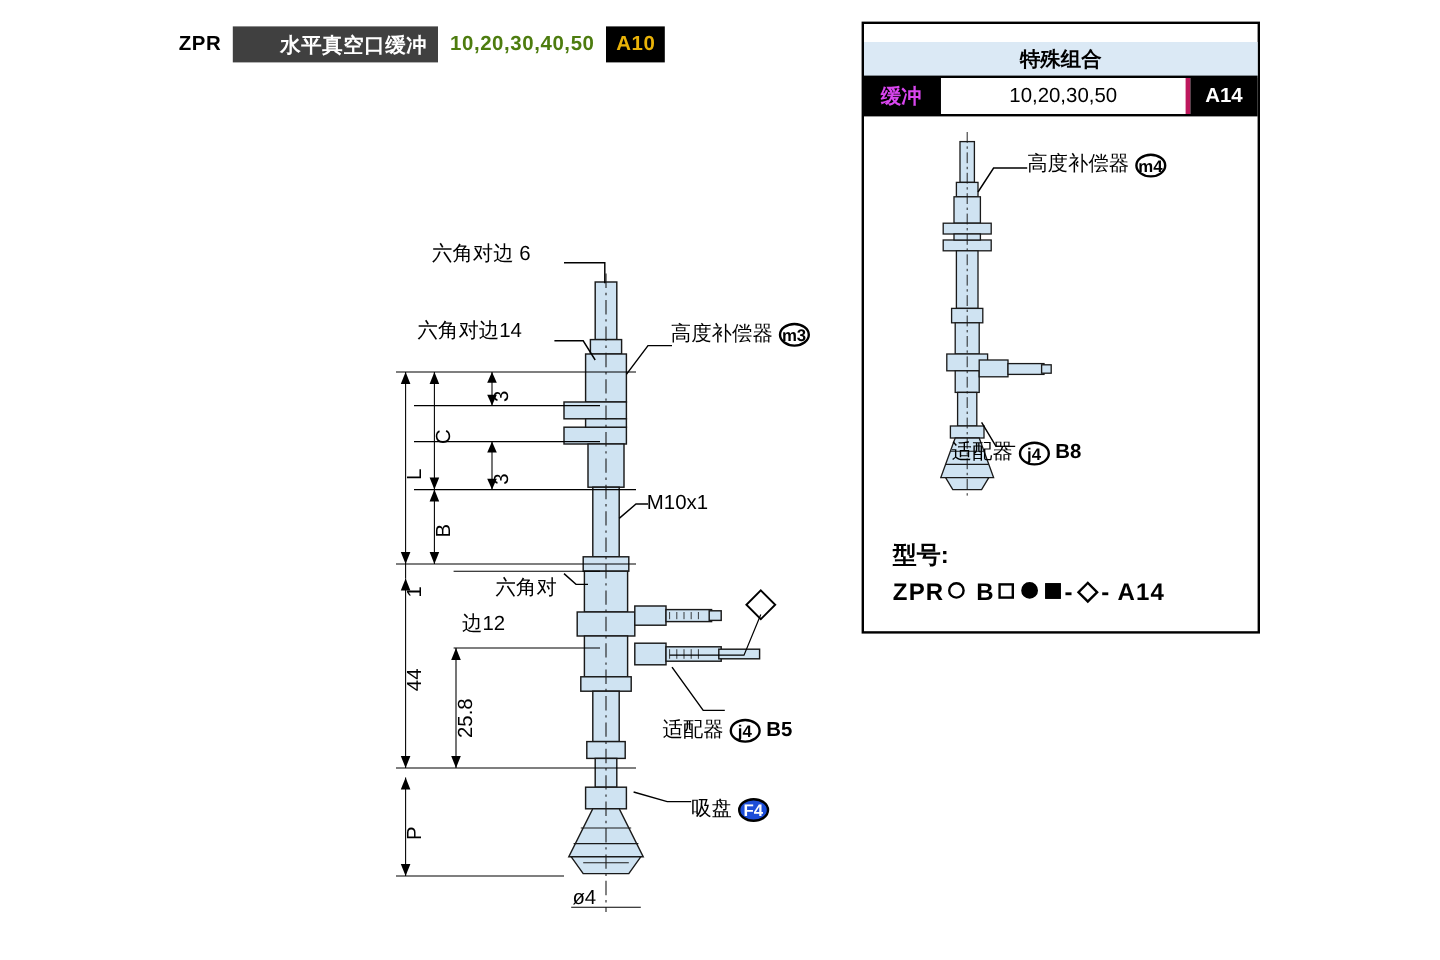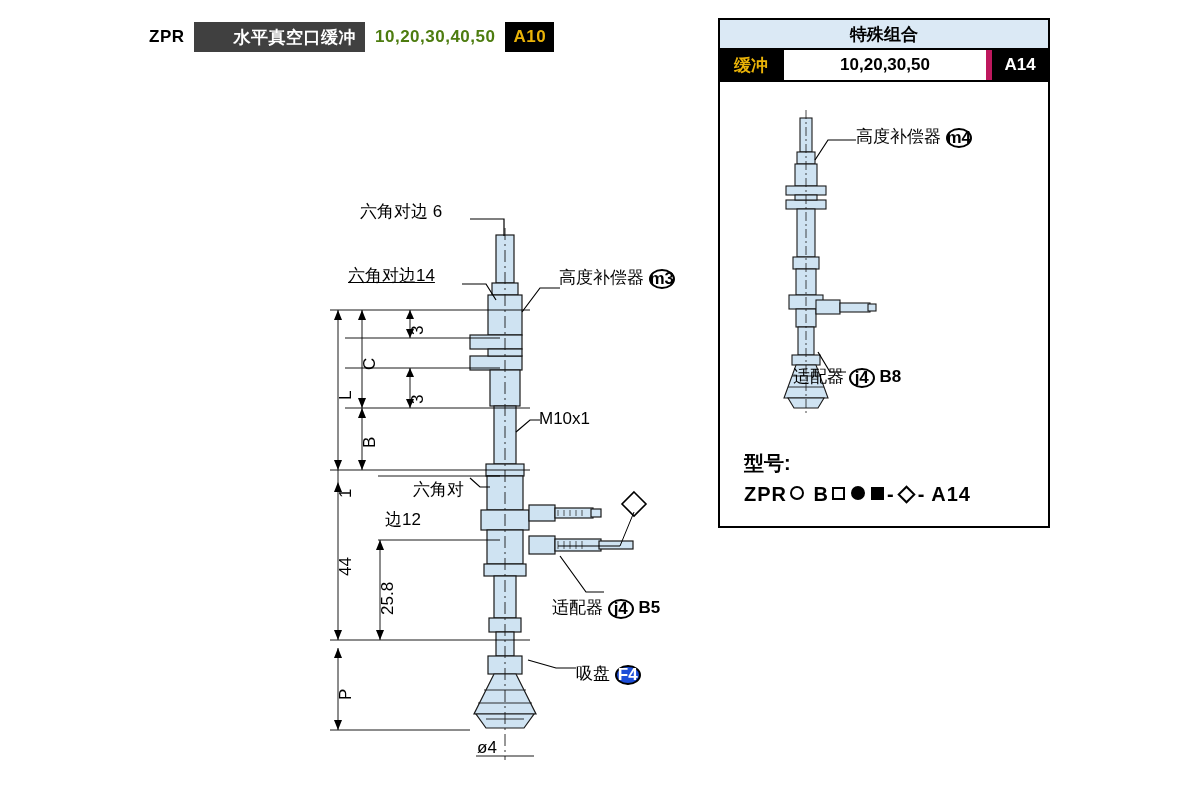--- a/index.html
+++ b/index.html
@@ -67,44 +67,45 @@
   }
   #right-title {
     height: 28px;
     background: #dbe9f5;
     border-bottom: 2px solid #000;
     display: flex;
     align-items: center;
     justify-content: center;
     font-size: 17px;
     font-weight: bold;
+    margin-top: 15px;
   }
   #right-subbar {
     display: flex;
     height: 30px;
     border-bottom: 2px solid #000;
     font-size: 17px;
   }
   #right-subbar .s-dark {
     background: #000;
-    color: #eab308;
+    color: #d946ef;
     font-weight: bold;
     display: flex;
     align-items: center;
     justify-content: center;
     width: 62px;
     border-right: 2px solid #000;
   }
   #right-subbar .s-codes {
     flex: 1;
     display: flex;
     align-items: center;
     justify-content: center;
-    font-weight: bold;
-    border-right: 6px solid #be185d;
+    font-weight: normal;
+    border-right: 4px solid #be185d;
   }
   #right-subbar .s-badge {
     width: 56px;
     background: #000;
     color: #fff;
     font-weight: bold;
     display: flex;
     align-items: center;
     justify-content: center;
   }
@@ -122,21 +123,21 @@
 
   
   .circ {
     display: inline-flex;
     align-items: center;
     justify-content: center;
     width: 26px;
     height: 20px;
     border: 2px solid #000;
     border-radius: 50%;
-    font-size: 17px;
+    font-size: 14px;
     font-weight: bold;
     box-sizing: border-box;
     vertical-align: middle;
   }
   .circ.filled {
     background: #1d4ed8;
     color: #fff;
     border-color: #000;
   }
 
@@ -399,21 +400,21 @@
 
     <path d="M558 546 L620 546 L634 512" stroke-width="1"></path>
   </g>
 
   <g stroke="#000" stroke-width="1.6" fill="none">
     <polygon points="634,492 646,504 634,516 622,504"></polygon>
   </g>
 </svg>
 
 <div class="lbl" style="left:360px; top:200px;">六角对边 6</div>
-<div class="lbl" style="left:348px; top:264px;text-decoration:underline;">六角对边14</div>
+<div class="lbl" style="left:348px; top:264px;">六角对边14</div>
 
 <div class="lbl" style="left:559px; top:266px;">
   <span>高度补偿器</span>
   <span class="circ">m3</span>
 </div>
 
 <div class="lbl" style="left:539px; top:409px;">M10x1</div>
 
 <div class="lbl" style="left:413px; top:478px;">六角对</div>
 <div class="lbl" style="left:385px; top:508px;text-align:center;">边12</div>

